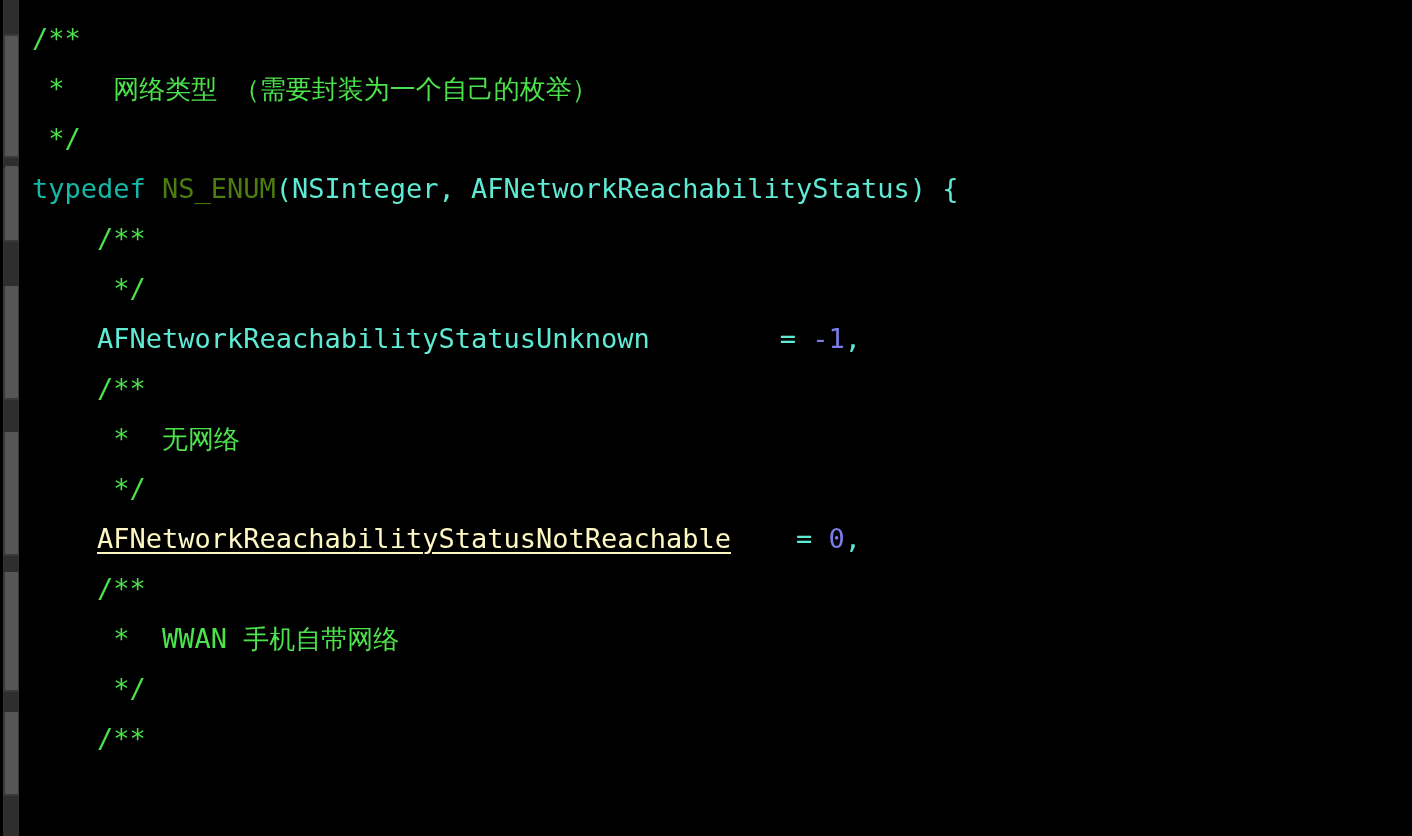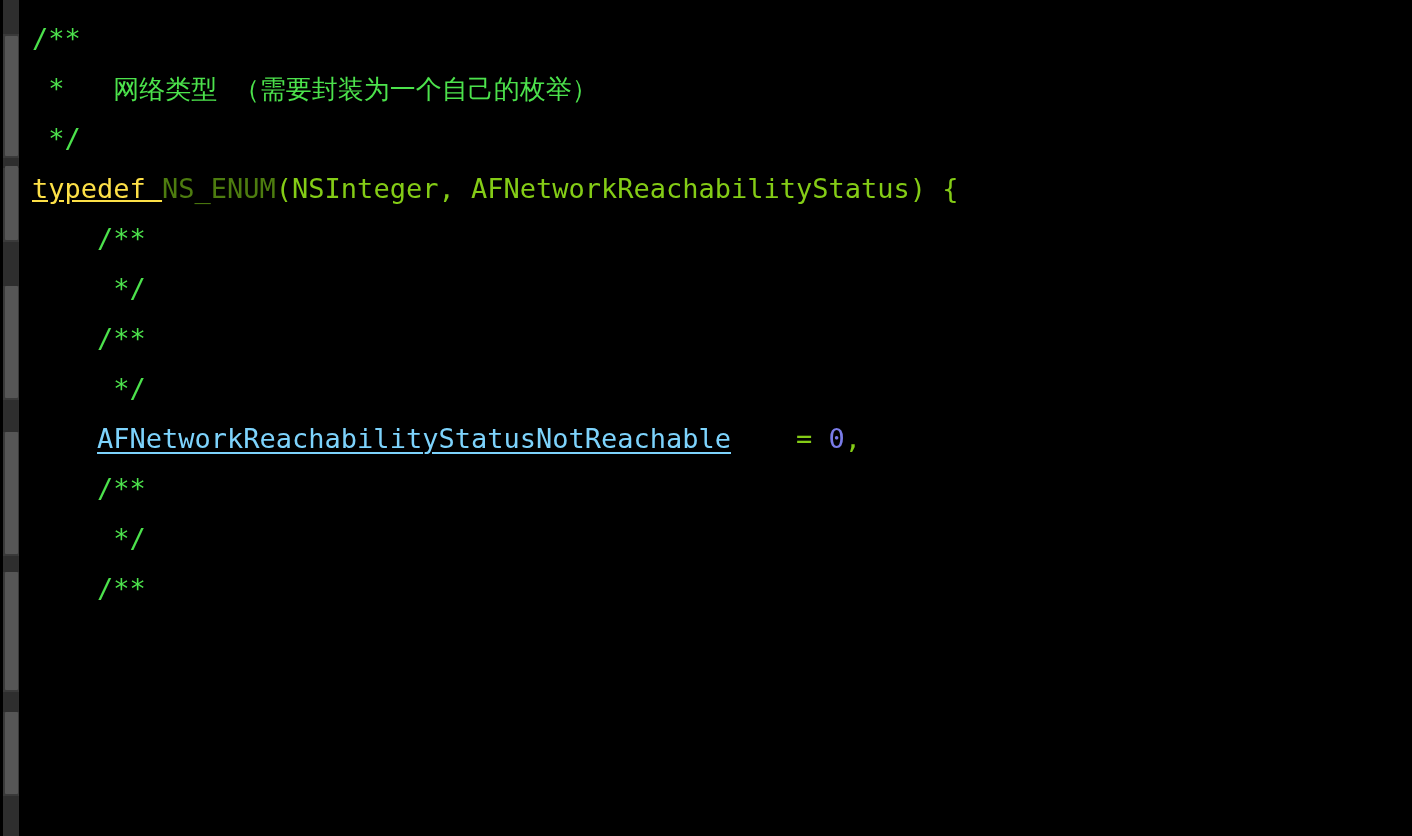--- a/index.html
+++ b/index.html
@@ -75,26 +75,26 @@
     height: 50px;
     line-height: 50px;
     white-space: pre;
     font-family: "DejaVu Sans Mono", "Liberation Mono", monospace;
     font-size: 27px;
     letter-spacing: 0px;
     padding-left: 10px;
   }
   .tok { white-space: pre; }
   .tok-comment   { color: #4ce24c; }
-  .tok-keyword   { color: #fde047; text-decoration: underline; }
+  .tok-keyword   { color: #14b8a6; }
   .tok-macro     { color: #4d7c0f; }
-  .tok-plain     { color: #84cc16; }
+  .tok-plain     { color: #5eead4; }
   .tok-number    { color: #7a7ce8; }
   .tok-link {
-    color: #7dd3fc;
+    color: #fef9c3;
     text-decoration: underline;
     text-underline-offset: 4px;
     text-decoration-thickness: 2px;
   }
   .cjk {
     font-family: "DejaVu Sans", "Liberation Sans", sans-serif;
     font-size: 26px;
   }
 </style>
 </head>
@@ -124,21 +124,24 @@
       </div>
   </div>
 
   <div id="code-surface">
       <div class="code-line"><span class="tok tok-comment">/**</span></div>
       <div class="code-line"><span class="tok tok-comment"> *   </span><span class="tok tok-comment cjk">网络类型  （需要封装为一个自己的枚举）</span></div>
       <div class="code-line"><span class="tok tok-comment"> */</span></div>
       <div class="code-line"><span class="tok tok-keyword">typedef </span><span class="tok tok-macro">NS_ENUM</span><span class="tok tok-plain">(NSInteger, AFNetworkReachabilityStatus) {</span></div>
       <div class="code-line"><span class="tok tok-comment">    /**</span></div>
       <div class="code-line"><span class="tok tok-comment">     */</span></div>
+      <div class="code-line"><span class="tok tok-plain">    AFNetworkReachabilityStatusUnknown        = </span><span class="tok tok-number">-1</span><span class="tok tok-plain">,</span></div>
       <div class="code-line"><span class="tok tok-comment">    /**</span></div>
+      <div class="code-line"><span class="tok tok-comment">     *  </span><span class="tok tok-comment cjk">无网络</span></div>
       <div class="code-line"><span class="tok tok-comment">     */</span></div>
       <div class="code-line"><span class="tok tok-plain">    </span><span class="tok tok-link">AFNetworkReachabilityStatusNotReachable</span><span class="tok tok-plain">    = </span><span class="tok tok-number">0</span><span class="tok tok-plain">,</span></div>
       <div class="code-line"><span class="tok tok-comment">    /**</span></div>
+      <div class="code-line"><span class="tok tok-comment">     *  WWAN </span><span class="tok tok-comment cjk">手机自带网络</span></div>
       <div class="code-line"><span class="tok tok-comment">     */</span></div>
       <div class="code-line"><span class="tok tok-comment">    /**</span></div>
     </div>
 
 </div>
 
 </body></html>

